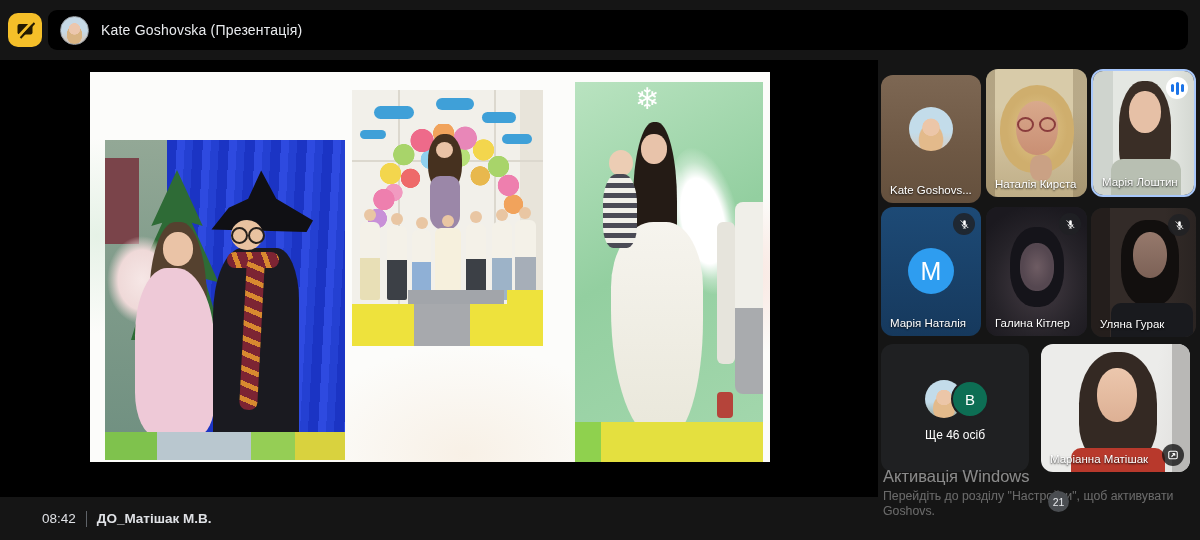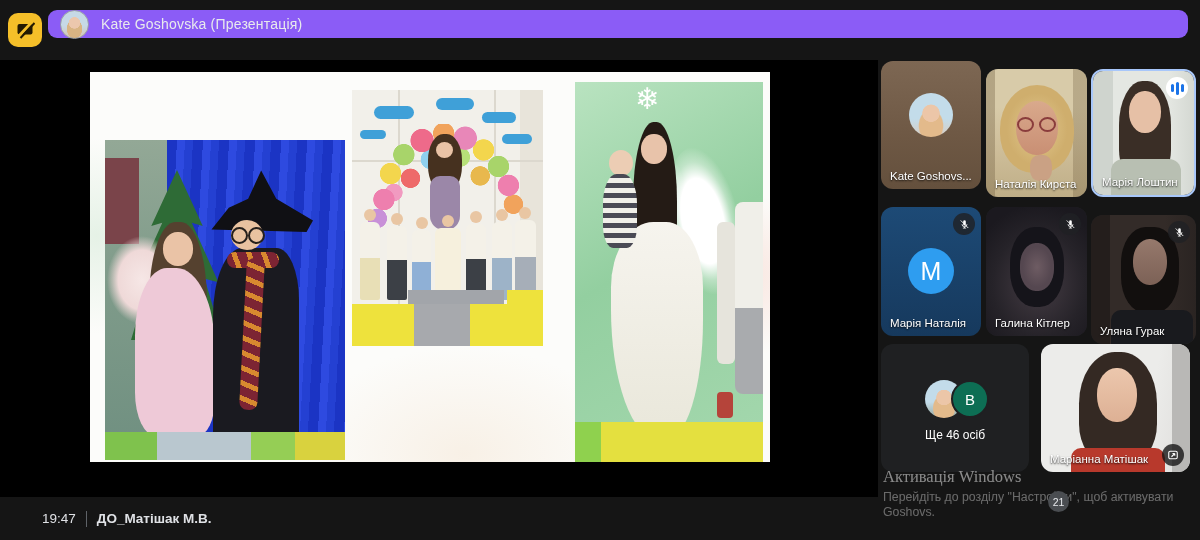--- a/index.html
+++ b/index.html
@@ -3,22 +3,22 @@
 <meta charset="utf-8">
 <style>
   html,body{margin:0;padding:0;background:#131313;}
   .app{position:relative;width:1200px;height:540px;background:#151515;overflow:hidden;
        font-family:"Liberation Sans","DejaVu Sans",sans-serif;}
 
   
   .topbar{position:absolute;left:0;top:0;width:1200px;height:60px;background:#151515;}
   .warn-btn{position:absolute;left:8px;top:13px;width:34px;height:34px;border-radius:10px;
             background:#f5bf29;border:none;display:grid;place-items:center;cursor:pointer;}
-  .presenter-pill{position:absolute;left:48px;top:10px;width:1140px;height:28px;border-radius:9px;
-            background:#8b5cf6;display:flex;align-items:center;gap:12px;padding-left:12px;box-sizing:border-box;}
+  .presenter-pill{position:absolute;left:48px;top:10px;width:1140px;height:40px;border-radius:9px;
+            background:#000000;display:flex;align-items:center;gap:12px;padding-left:12px;box-sizing:border-box;}
   .presenter-avatar{width:27px;height:27px;border-radius:50%;border:1px solid #9aa0a6;
             background:radial-gradient(circle 6px at 50% 44%,#ecc7ad 92%,transparent),
                        radial-gradient(12px 15px at 50% 66%,#d9b483 62%,transparent 66%),
                        linear-gradient(180deg,#c6d9e6 0 55%,#d8c2ae);}
   .presenter-name{color:#e8eaed;font-size:14px;font-weight:500;letter-spacing:.2px;}
 
   
   .stage{position:absolute;left:0;top:60px;width:878px;height:437px;background:#000;}
   .slide{position:absolute;left:90px;top:12px;width:680px;height:390px;
          background:radial-gradient(150px 120px at 94% 52%,rgba(238,160,140,.28),transparent 70%),
@@ -117,26 +117,26 @@
   .p3-by1{right:0;top:120px;width:28px;height:192px;border-radius:8px 0 0 8px;
       background:linear-gradient(180deg,#f0efe9 0 55%,#a9abae 55%);}
   .p3-by2{right:28px;top:140px;width:18px;height:142px;background:#e6e4dc;border-radius:6px;}
   .p3-red{right:30px;bottom:44px;width:16px;height:26px;background:#b5443a;border-radius:4px;}
   .p3-floor{left:0;bottom:0;width:100%;height:40px;background:#e4e03f;}
   .p3-green{left:0;bottom:0;width:26px;height:40px;background:#8fd14e;}
 
   
   .tile{position:absolute;border-radius:12px;overflow:hidden;background:#202124;cursor:pointer;}
   .tile *{position:absolute;}
-  .t1{left:881px;top:61px;width:100px;height:128px;background:linear-gradient(180deg,#7d6753,#6e5844 60%,#64503d);text-align:right;}
+  .t1{left:881px;top:75px;width:100px;height:128px;background:linear-gradient(180deg,#7d6753,#6e5844 60%,#64503d);text-align:right;}
   .t2{left:986px;top:69px;width:101px;height:128px;}
   .t3{left:1091px;top:69px;width:105px;height:128px;border:2px solid #a8c7fa;box-sizing:border-box;}
   .t4{left:881px;top:207px;width:100px;height:129px;background:linear-gradient(180deg,#1d4a76,#16395d);}
   .t5{left:986px;top:207px;width:101px;height:129px;}
-  .t6{left:1091px;top:215px;width:105px;height:129px;}
+  .t6{left:1091px;top:208px;width:105px;height:129px;}
   .t7{left:881px;top:344px;width:148px;height:128px;background:#1f2022;}
   .t8{left:1041px;top:344px;width:149px;height:128px;}
   .name-tag{left:9px;bottom:7px;font-size:11.5px;font-weight:500;color:#fff;
       text-shadow:0 1px 2px rgba(0,0,0,.9);white-space:nowrap;}
   .t1-avatar{left:28px;top:32px;width:44px;height:44px;border-radius:50%;
       background:radial-gradient(circle 9px at 50% 46%,#ecc6a8 93%,transparent),
                  radial-gradient(20px 26px at 50% 74%,#e3ba8b 58%,transparent 64%),
                  linear-gradient(180deg,#c3dcea 0 58%,#d8ccc0);}
   .t2-bg{inset:0;background:linear-gradient(90deg,rgba(110,92,62,.35) 0 9%,transparent 9%),
       linear-gradient(90deg,transparent 0 86%,rgba(110,92,62,.3) 86%),
@@ -180,21 +180,21 @@
       display:grid;place-items:center;}
   .speak{right:6px;top:6px;width:22px;height:22px;border-radius:50%;background:#fff;
       display:flex;align-items:center;justify-content:center;gap:2px;}
   .speak i{position:static;display:block;width:3px;border-radius:2px;background:#1a73e8;}
   .speak .b1{height:8px;} .speak .b2{height:13px;} .speak .b3{height:8px;}
   .pip{right:6px;bottom:6px;width:22px;height:22px;border-radius:50%;background:rgba(18,18,18,.78);
       display:grid;place-items:center;cursor:pointer;}
 
   
   .watermark{position:absolute;left:883px;top:467px;z-index:6;pointer-events:none;}
-  .wm-title{font-size:16.5px;color:rgba(235,235,235,.55);font-family:Liberation Serif, serif;}
+  .wm-title{font-size:16.5px;color:rgba(235,235,235,.55);}
   .wm-line{font-size:12.3px;line-height:15px;color:rgba(235,235,235,.40);margin-top:3px;}
   .count-badge{position:absolute;left:1048px;top:491px;width:21px;height:21px;border-radius:50%;
       background:#4a4d51;color:#e8eaed;font-size:10.5px;font-weight:500;display:grid;place-items:center;z-index:7;}
 
   
   .bottombar{position:absolute;left:0;top:497px;width:1200px;height:43px;background:#151515;z-index:5;}
   .meet-info{position:absolute;left:42px;top:0;height:43px;display:flex;align-items:center;gap:10px;}
   .time{color:#dfe1e5;font-size:13.5px;}
   .vdiv{width:1px;height:16px;background:#5f6368;}
   .meet-label{color:#dfe1e5;font-size:13.5px;font-weight:700;}
@@ -374,20 +374,20 @@
 
   <div class="watermark">
     <div class="wm-title">Активація Windows</div>
     <div class="wm-line">Перейдіть до розділу "Настройки", щоб активувати</div>
     <div class="wm-line" style="margin-top:0;">Goshovs.</div>
   </div>
   <span class="count-badge">21</span>
 
   <div class="bottombar">
     <div class="meet-info">
-      <span class="time">19:47</span>
+      <span class="time">08:42</span>
       <span class="vdiv"></span>
       <span class="meet-label">ДО_Матішак М.В.</span>
     </div>
 
   </div>
 
 </div>
 
 </body></html>

